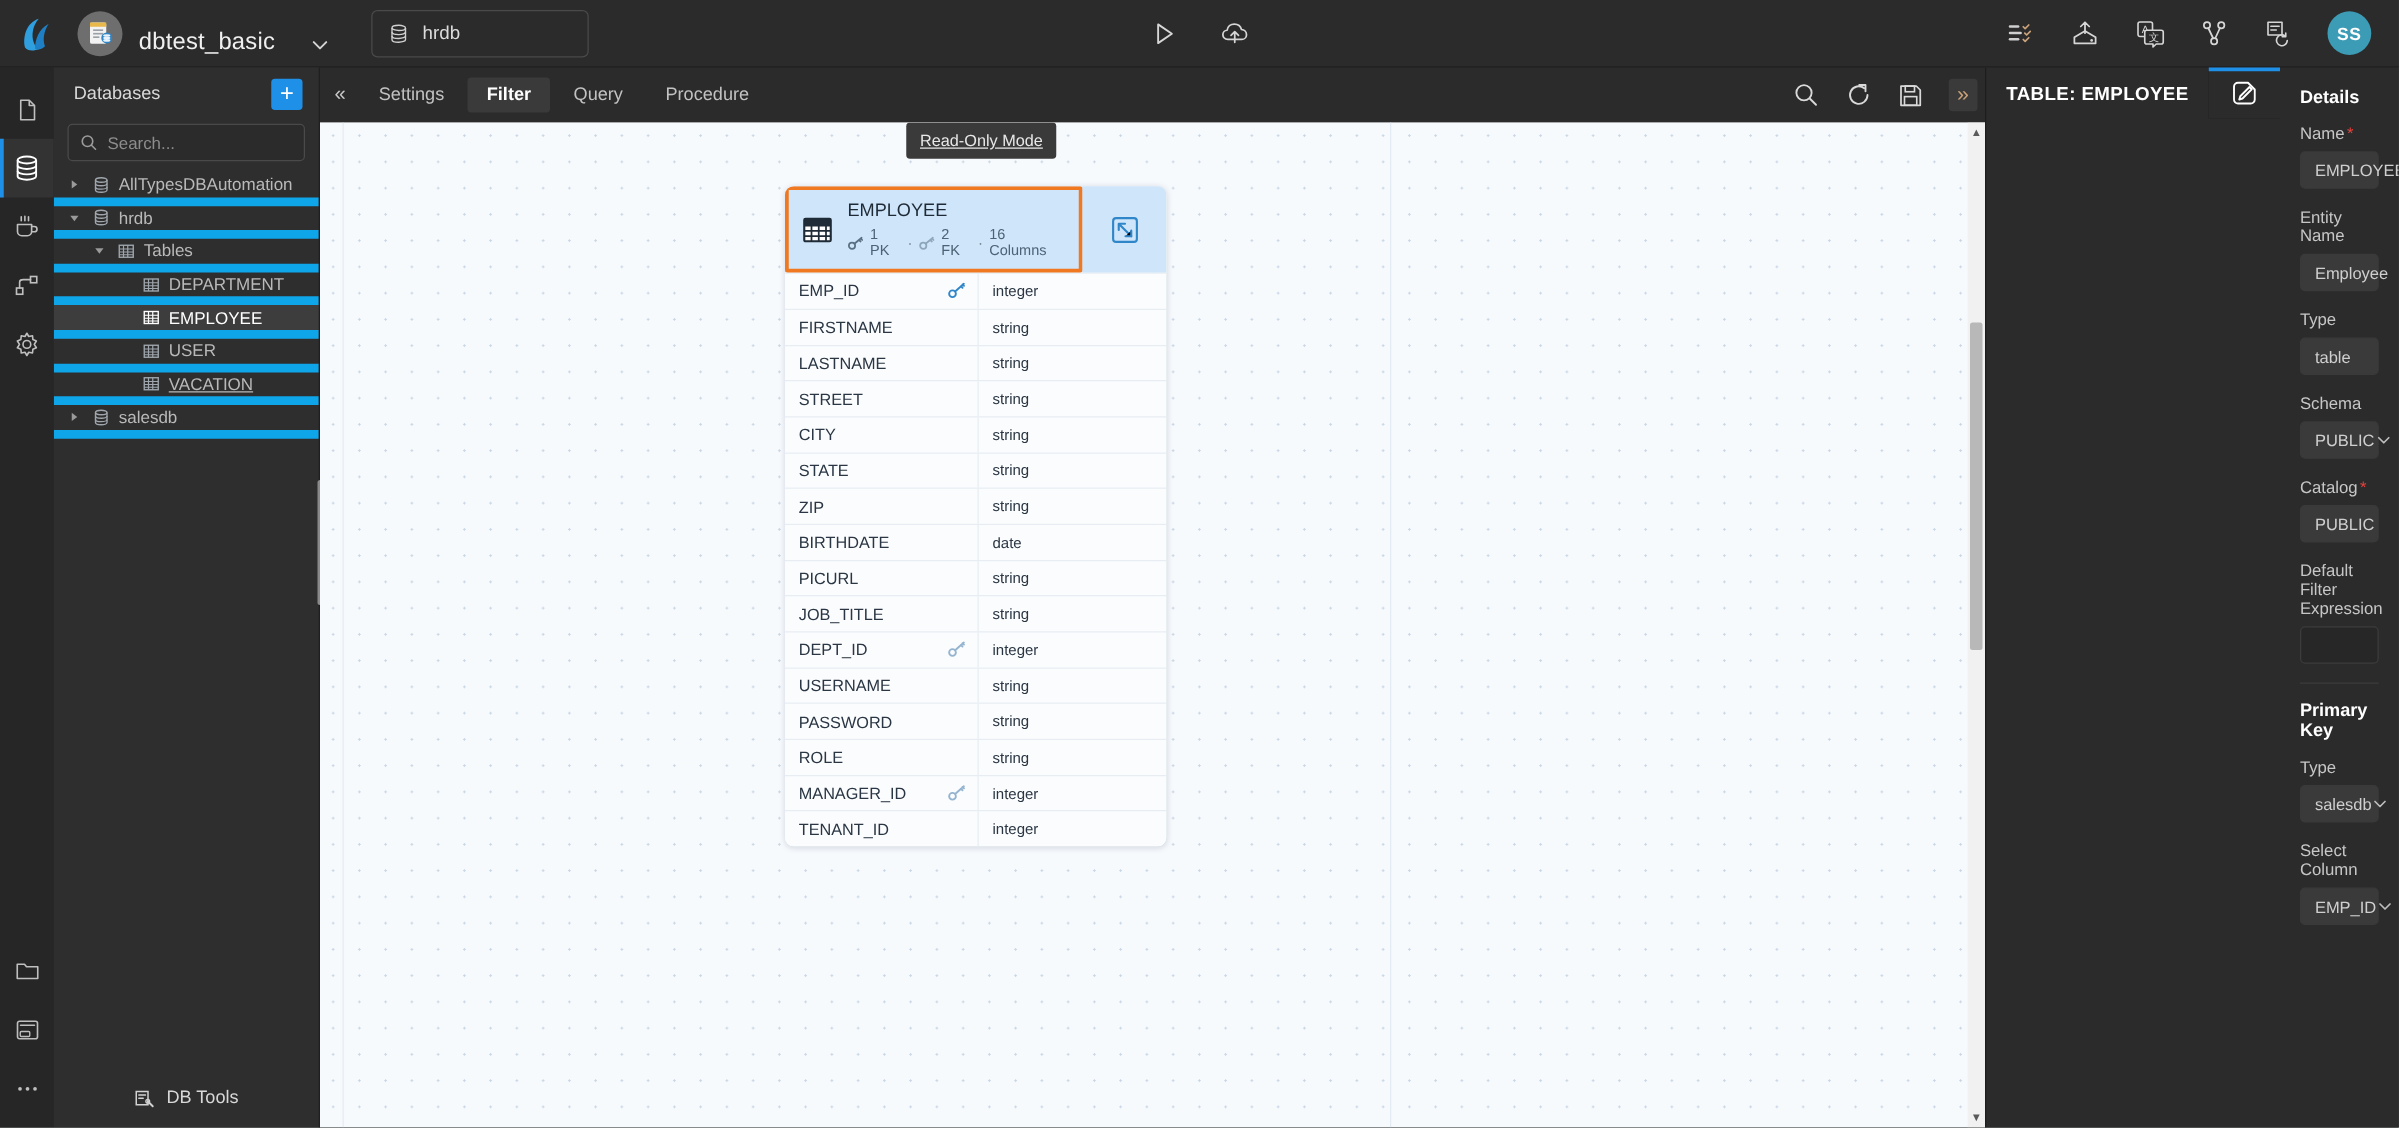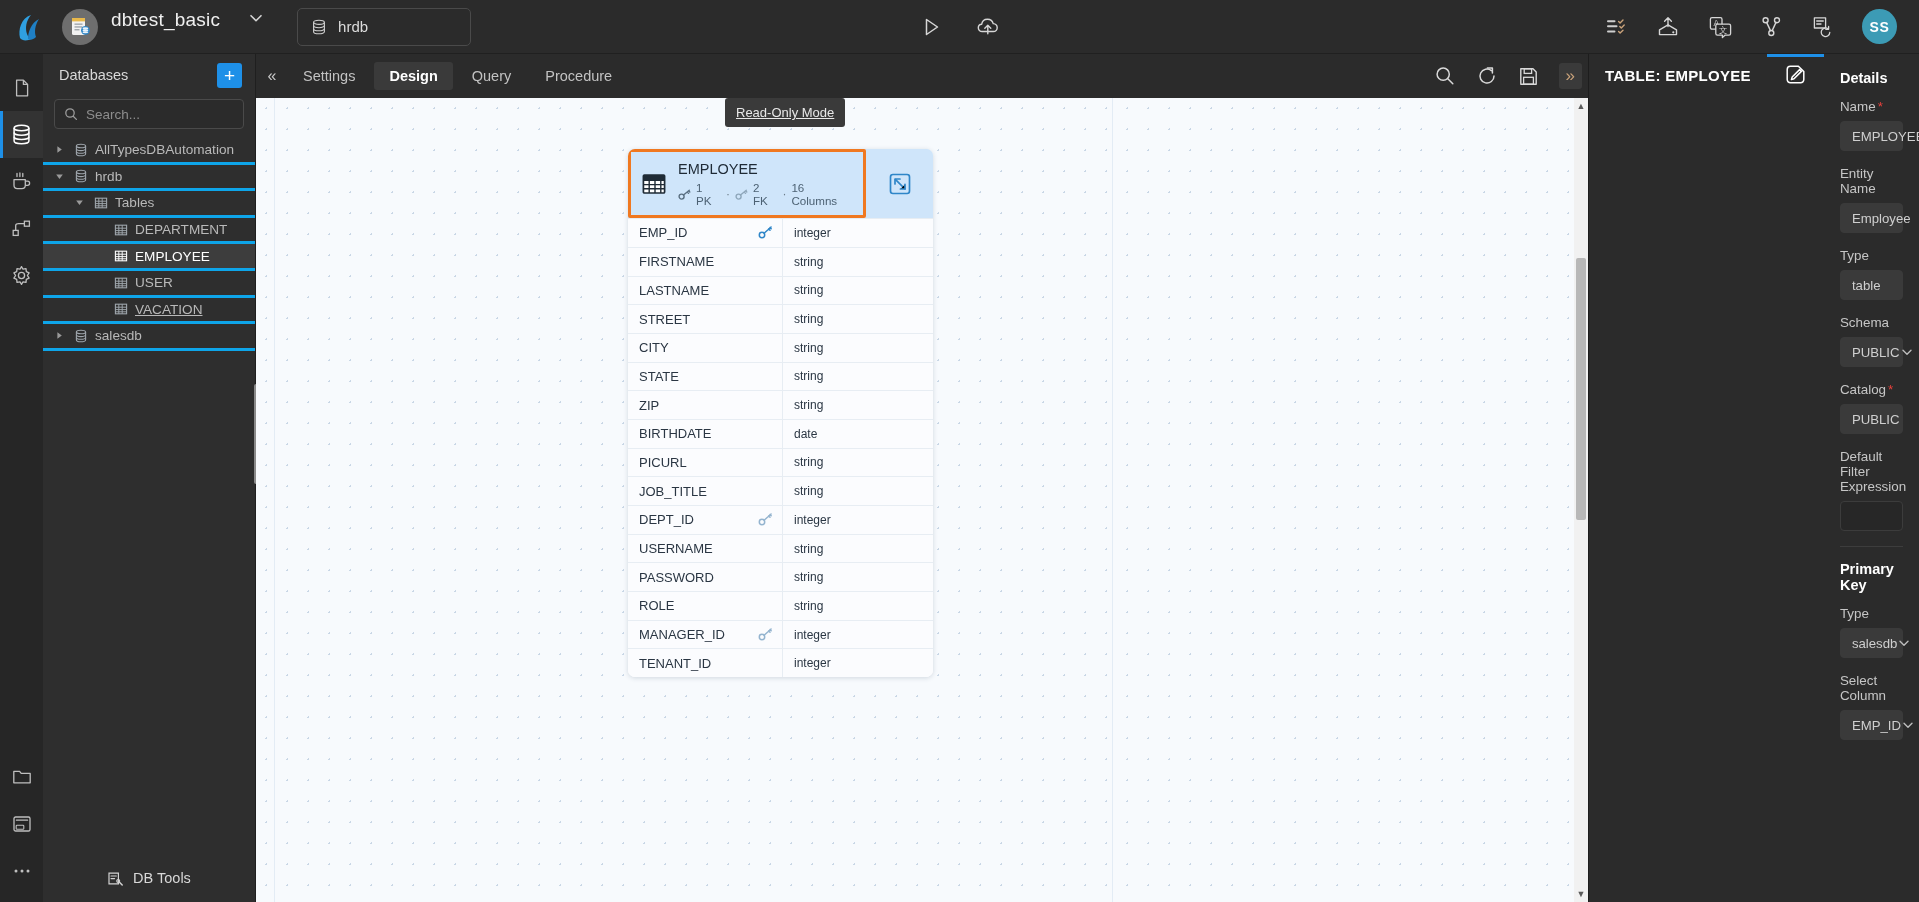--- a/index.html
+++ b/index.html
@@ -12,21 +12,21 @@
   }
   .app { position: relative; width: 1919px; height: 902px; display: flex; flex-direction: column; }
 
   
   .topbar {
     height: 54px; min-height: 54px; background: #2b2b2b;
     display: flex; align-items: center; position: relative;
     border-bottom: 1px solid #202020;
   }
   .brand-logo { width: 62px; display: flex; align-items: center; justify-content: center; }
-  .proj-wrap { display: flex; align-items: flex-start; gap: 13px; }
+  .proj-wrap { display: flex; align-items: flex-end; gap: 13px; }
   .proj-avatar {
     width: 36px; height: 36px; border-radius: 50%; background: #6e6e6e;
     display: flex; align-items: center; justify-content: center;
   }
   .proj-name { font-size: 19px; color: #f0f0f0; font-weight: 400; letter-spacing: .2px; }
   .chev-btn { margin-left: 14px; cursor: pointer; display:flex; align-items:center; }
   .db-pill {
     margin-left: 32px; width: 174px; height: 38px;
     border: 1px solid #4a4a4a; border-radius: 5px; background: #2b2b2b;
     display: flex; align-items: center; gap: 11px; padding: 0 13px; cursor: pointer;
@@ -86,21 +86,21 @@
   }
   .search-box input {
     background: transparent; border: none; outline: none; color: #cfcfcf; font-size: 13.5px;
     font-family: "Liberation Sans", sans-serif; width: 100%;
   }
   .search-box input::placeholder { color: #8d8d8d; }
   .tree { flex: 1; overflow: hidden; }
   .tnode {
     height: 26.6px; display: flex; align-items: center; gap: 7px;
     font-size: 13.6px; color: #b9b9b9; cursor: pointer; padding-right: 6px;
-    border-bottom: 3px solid #0ea5e9;
+    border-bottom: 7px solid #0ea5e9;
   }
   .tnode.selected { background: #3d3d3d; color: #ffffff; }
   .tnode .tw { width: 16px; display: flex; align-items: center; justify-content: center; flex: 0 0 16px; }
   .dbpanel-foot {
     height: 48px; display: flex; align-items: center; justify-content: center; gap: 9px;
     font-size: 14.5px; color: #d8d8d8; cursor: pointer;
   }
   
   .panel-scroll {
     position: absolute; right: -3px; top: 330px; width: 4px; height: 100px;
@@ -514,21 +514,21 @@
         <span>DB Tools</span>
       </div>
       <div class="panel-scroll"></div>
     </div>
 
     <div class="center">
       <div class="tabbar">
         <div class="collapse-btn">«</div>
         <div id="tabs" style="display:flex;align-items:center;">
             <div class="tab">Settings</div>
-            <div class="tab active">Design</div>
+            <div class="tab active">Filter</div>
             <div class="tab">Query</div>
             <div class="tab">Procedure</div>
           </div>
         <div class="tabbar-right">
           <div class="icon-btn">
             <svg width="22" height="22" viewBox="0 0 22 22">
                 <circle cx="9.2" cy="9.2" r="6.1" fill="none" stroke="#d9d9d9" stroke-width="1.5"></circle>
                 <path d="M13.8 13.8 L18.8 18.8" stroke="#d9d9d9" stroke-width="1.5" stroke-linecap="round"></path>
               </svg>
           </div>

